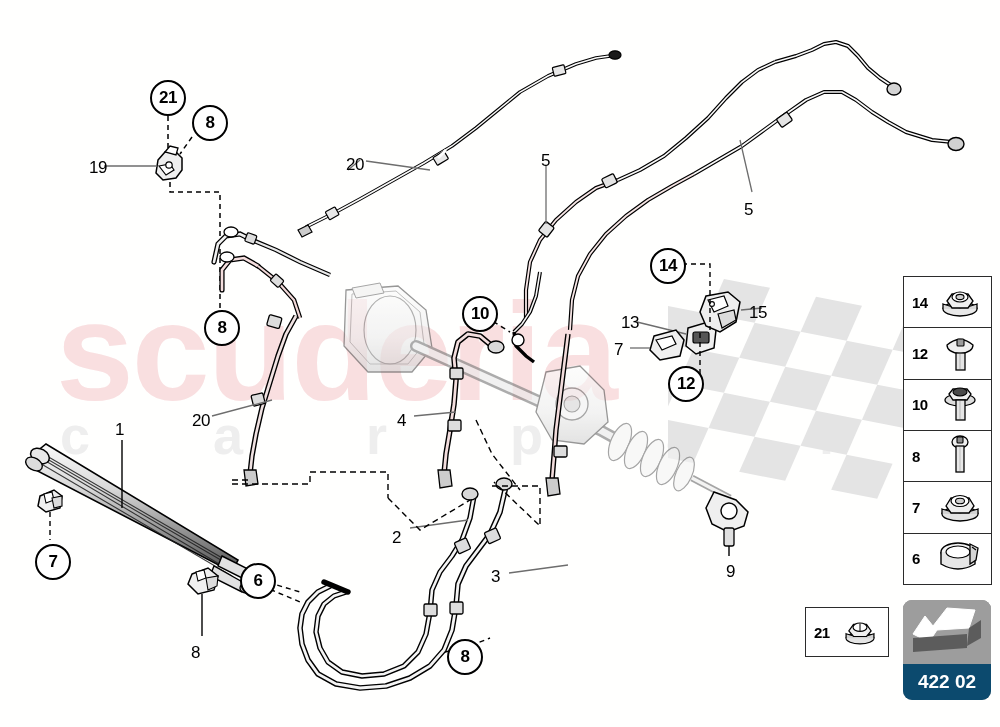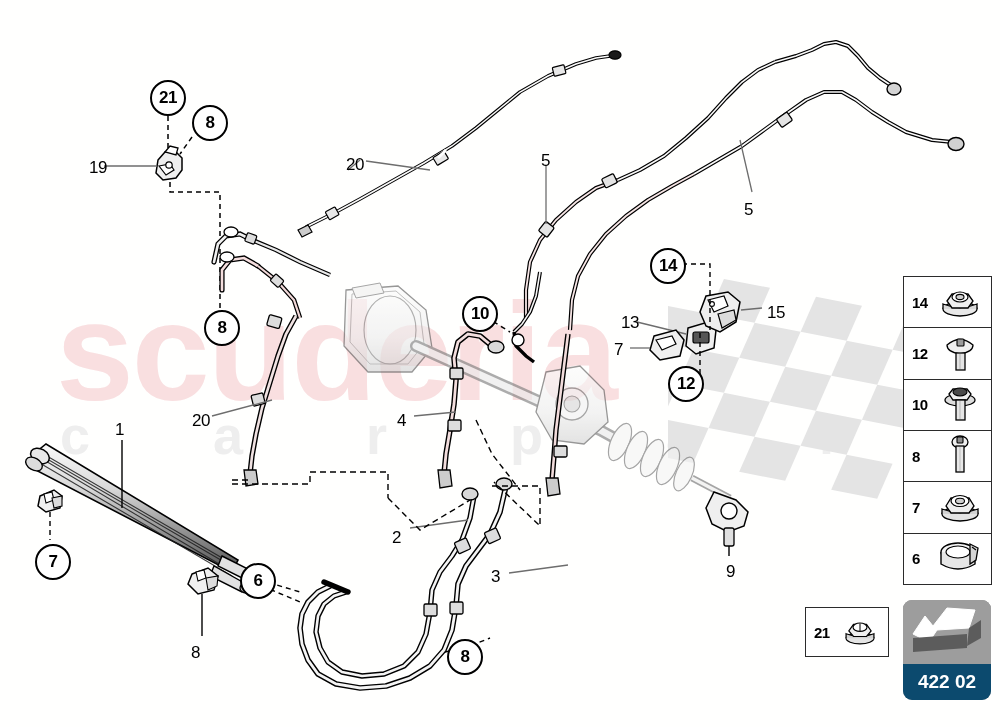--- a/index.html
+++ b/index.html
@@ -414,21 +414,21 @@
   <div class="callout" style="left:35px;top:544px">7</div>
   <div class="callout" style="left:240px;top:563px">6</div>
   <div class="callout" style="left:447px;top:639px">8</div>
 
   <div class="plainlabel" style="left:89px;top:158px">19</div>
   <div class="plainlabel" style="left:346px;top:155px">20</div>
   <div class="plainlabel" style="left:541px;top:151px">5</div>
   <div class="plainlabel" style="left:744px;top:200px">5</div>
   <div class="plainlabel" style="left:621px;top:313px">13</div>
   <div class="plainlabel" style="left:614px;top:340px">7</div>
-  <div class="plainlabel" style="left:767px;top:303px">15</div>
+  <div class="plainlabel" style="left:749px;top:303px">15</div>
   <div class="plainlabel" style="left:192px;top:411px">20</div>
   <div class="plainlabel" style="left:397px;top:411px">4</div>
   <div class="plainlabel" style="left:115px;top:420px">1</div>
   <div class="plainlabel" style="left:392px;top:528px">2</div>
   <div class="plainlabel" style="left:491px;top:567px">3</div>
   <div class="plainlabel" style="left:726px;top:562px">9</div>
   <div class="plainlabel" style="left:191px;top:643px">8</div>
 
   <div id="legend">
 

